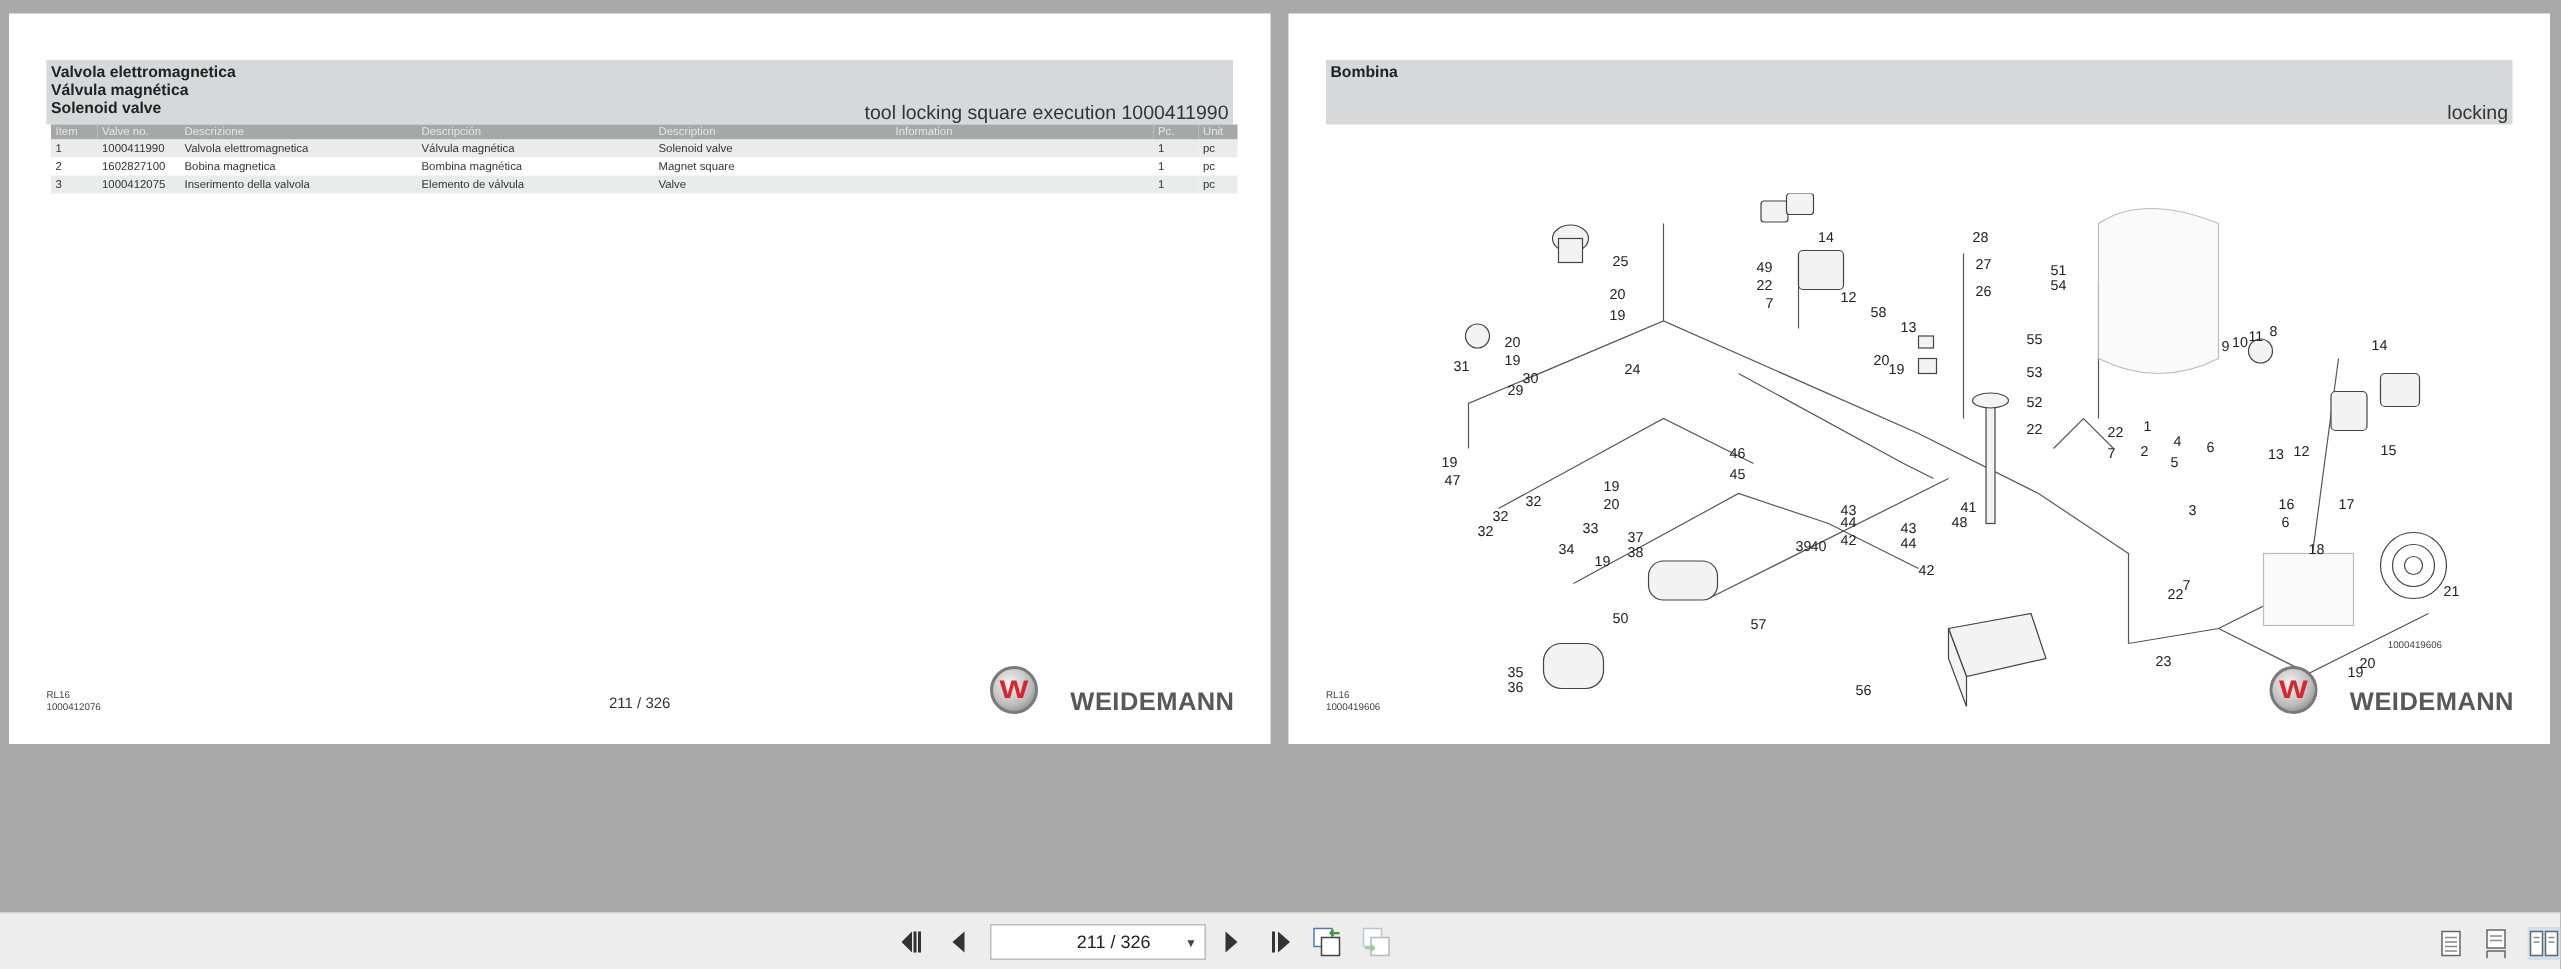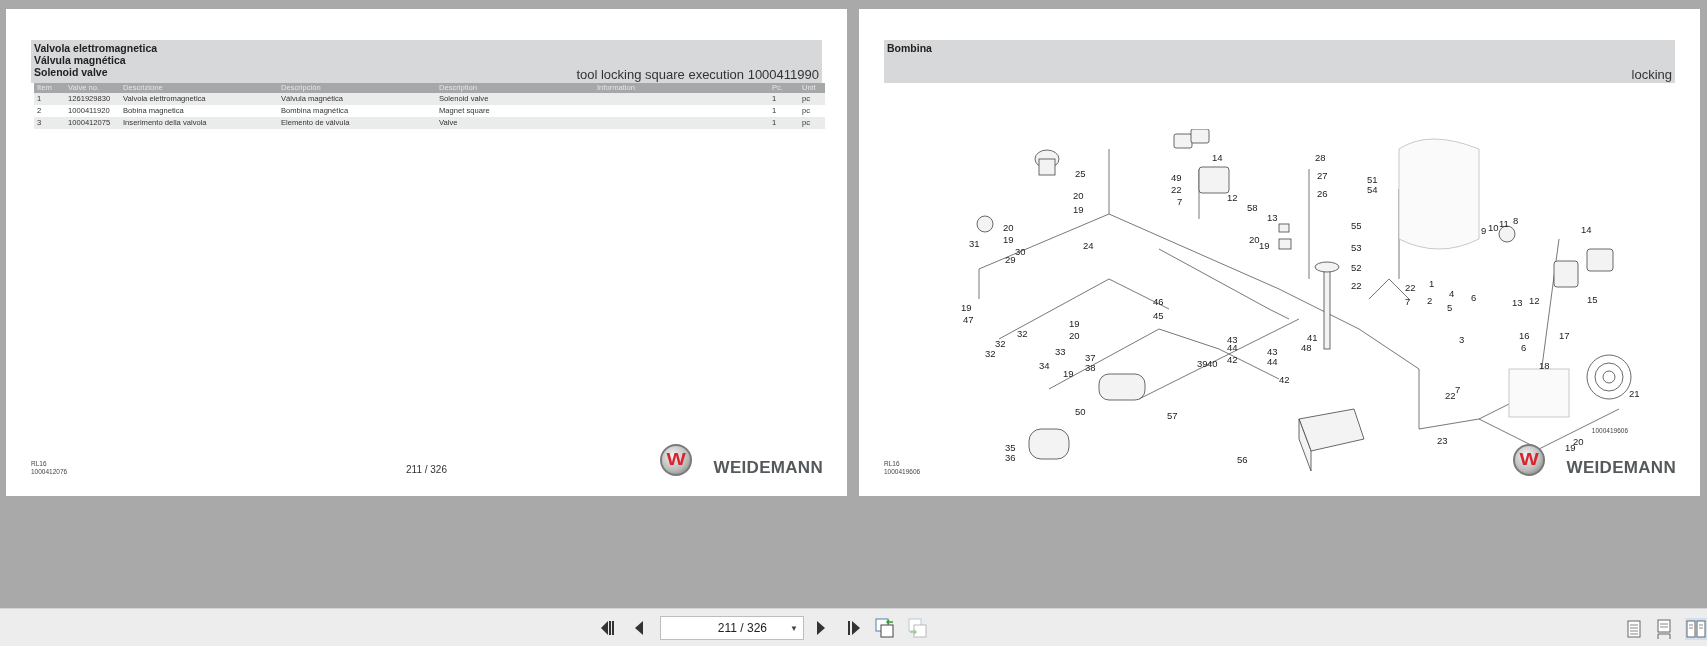--- a/index.html
+++ b/index.html
@@ -73,31 +73,31 @@
           <th>Descripción</th>
           <th>Description</th>
           <th>Information</th>
           <th>Pc.</th>
           <th>Unit</th>
         </tr>
       </thead>
       <tbody>
         <tr class="odd">
           <td>1</td>
-          <td>1261929830</td>
+          <td>1000411990</td>
           <td>Valvola elettromagnetica</td>
           <td>Válvula magnética</td>
           <td>Solenoid valve</td>
           <td></td>
           <td>1</td>
           <td>pc</td>
         </tr>
         <tr class="even">
           <td>2</td>
-          <td>1000411920</td>
+          <td>1602827100</td>
           <td>Bobina magnetica</td>
           <td>Bombina magnética</td>
           <td>Magnet square</td>
           <td></td>
           <td>1</td>
           <td>pc</td>
         </tr>
         <tr class="odd">
           <td>3</td>
           <td>1000412075</td>

